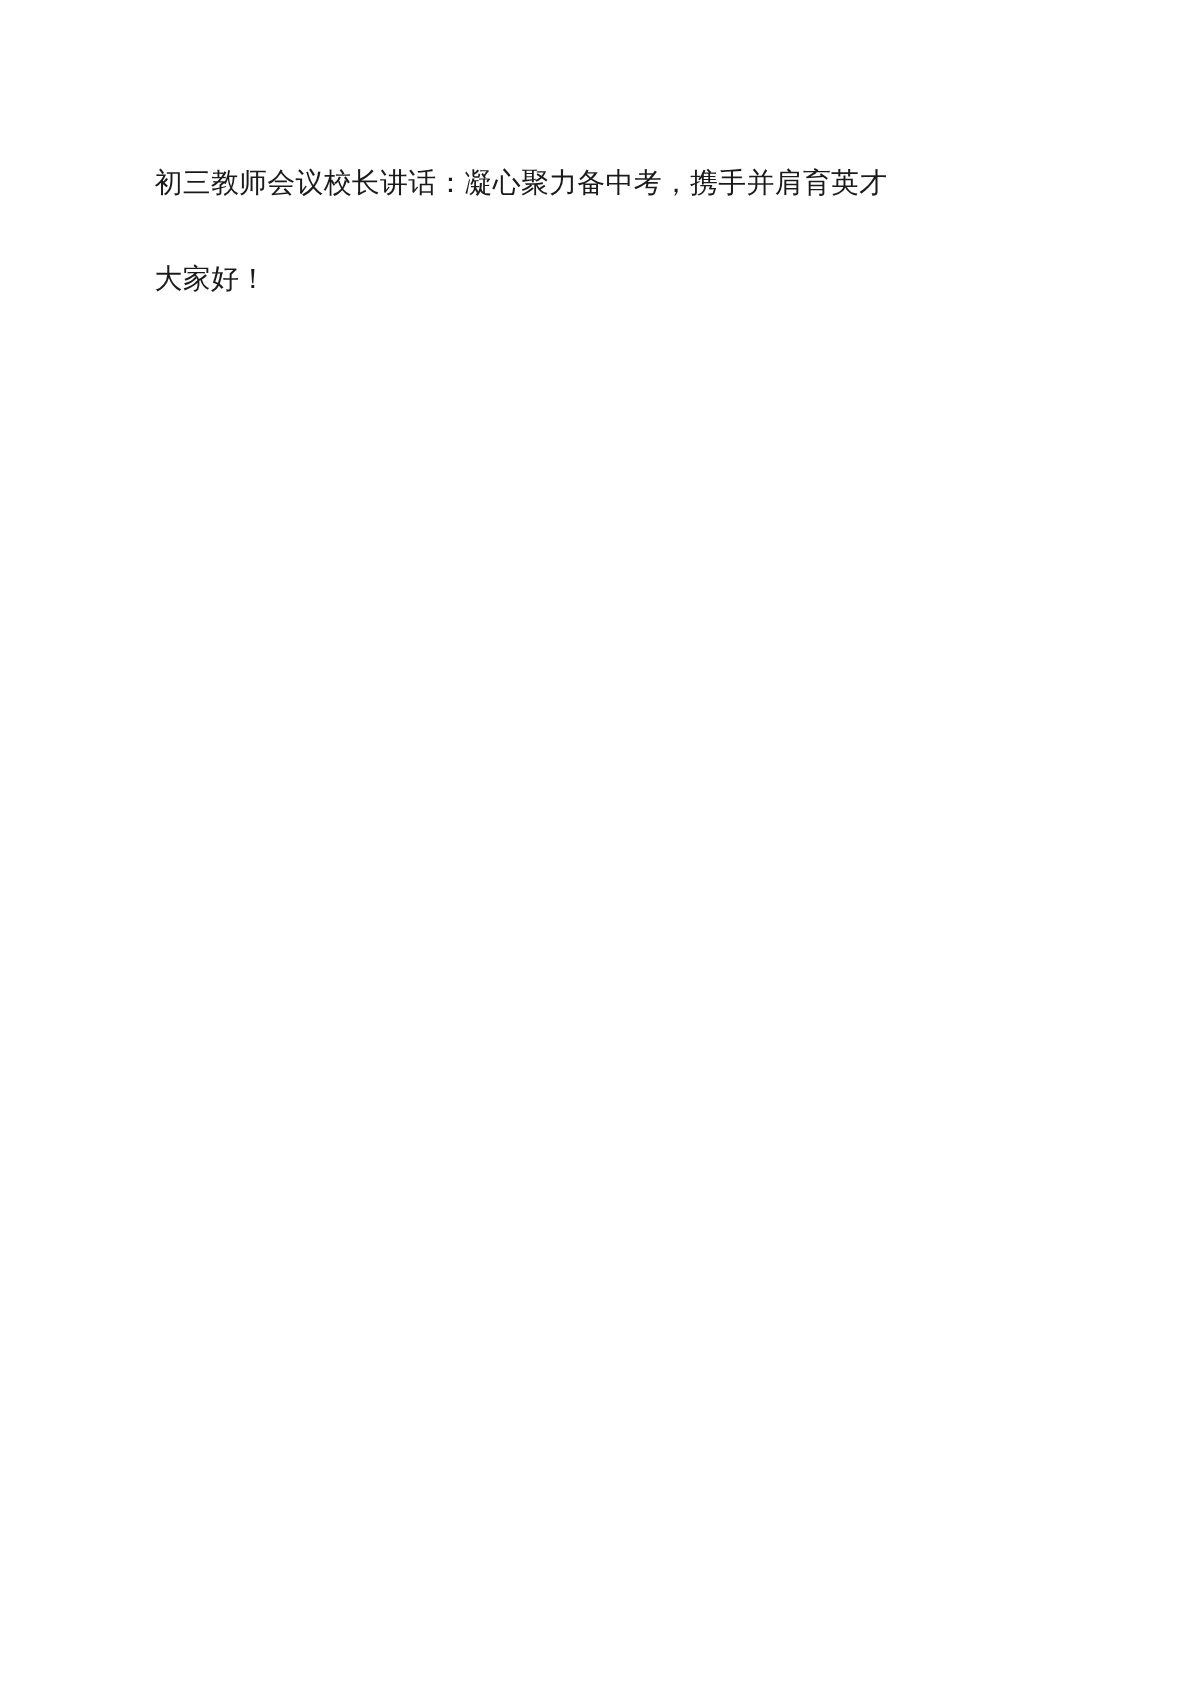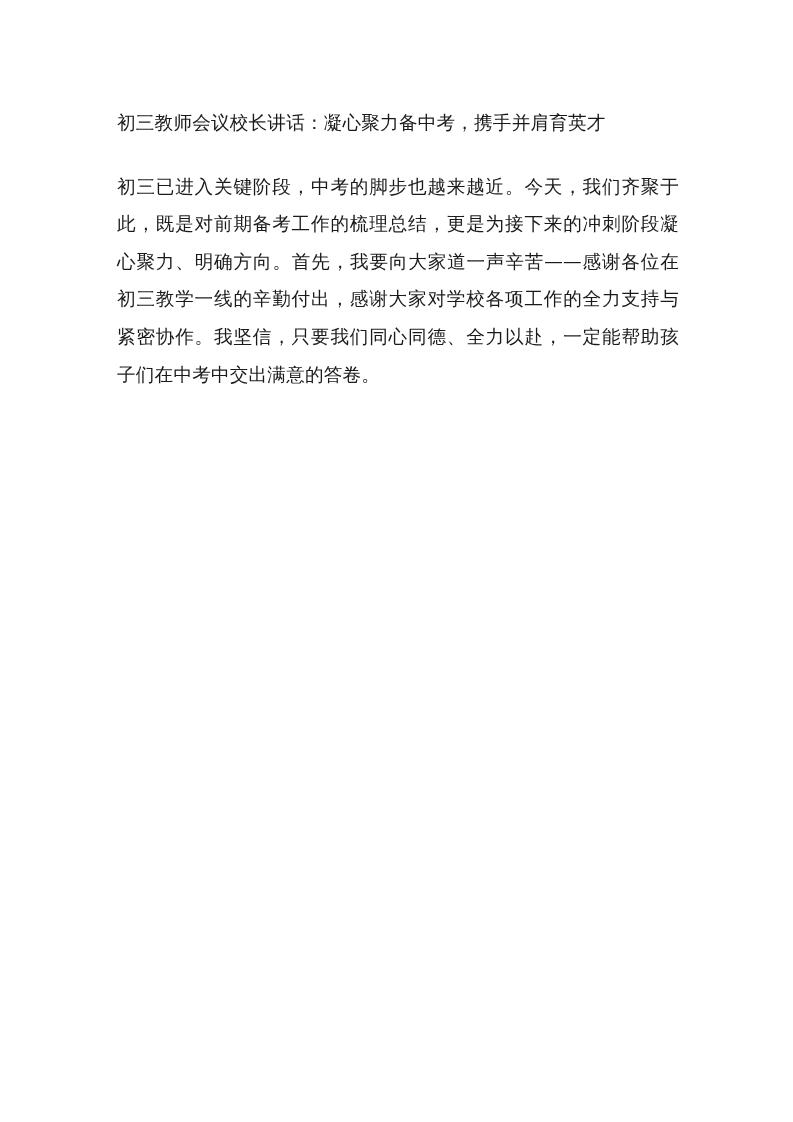--- a/index.html
+++ b/index.html
@@ -10,21 +10,21 @@
   body {
     width: 793px;
     height: 1122px;
     position: relative;
     overflow: hidden;
     font-family: "DejaVu Serif", "Liberation Serif", serif;
     color: #1a1a1a;
   }
   .page {
     position: absolute;
-    left: 117px;
+    left: 103px;
     top: 104px;
     width: 562px;
   }
   .para {
     font-size: 18.6px;
     line-height: 37.6px;
     margin: 0;
     text-align: justify;
     text-justify: inter-character;
     letter-spacing: 0.2px;
@@ -32,14 +32,14 @@
   .title { margin-bottom: 26px; }
   .greeting { margin-bottom: 26px; }
   .hello { margin-bottom: 26px; }
   .body1 { margin-bottom: 26px; }
 </style>
 </head>
 <body>
 
 <div class="page">
   <p class="para title">初三教师会议校长讲话：凝心聚力备中考，携手并肩育英才</p>
-  <p class="para body1">初三已进入关键阶段，中考的脚步也越来越近。今天，我们齐聚于此，既是对前期备考工作的梳理总结，更是为接下来的冲刺阶段凝心聚力、明确方向。首先，我要向大家道一声辛苦——感谢各位在初三教学一线的辛勤付出，感谢大家对学校各项工作的全力支持与紧密协作。我坚信，只要我们同心同德、全力以赴，一定能帮助孩子们在中考中交出满意的答卷。</p>
+  <p class="para hello">大家好！</p>
 </div>
 
 </body></html>

